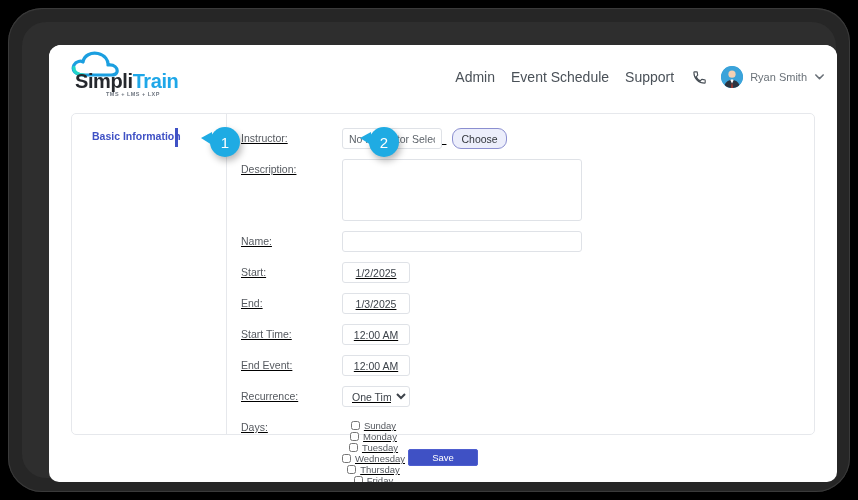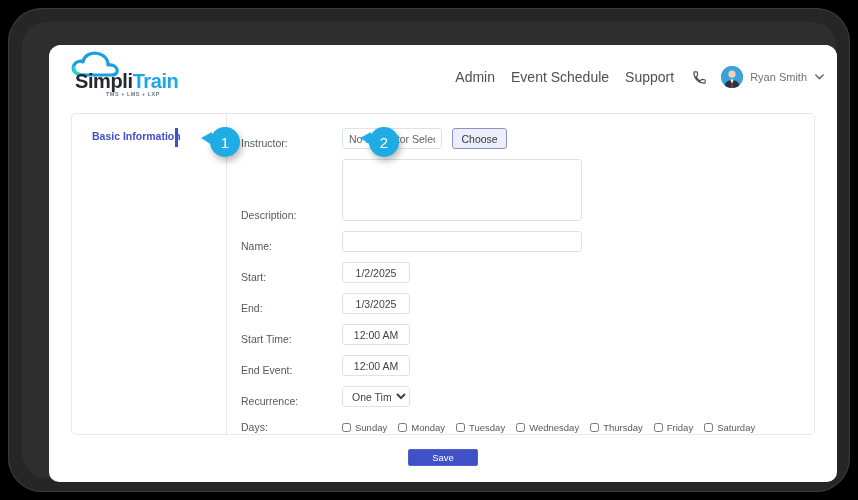--- a/index.html
+++ b/index.html
@@ -126,22 +126,23 @@
   #inner-panel {
     position: absolute;
     left: 154px; top: 0;
     right: 0; bottom: 0;
     border-left: 1px solid #e6e8ec;
     padding: 14px 0 0 14px;
   }
 
   .form-row {
     display: flex;
-    align-items: flex-end;
+    align-items: flex-start;
     margin-bottom: 10px;
+    text-decoration: underline;
   }
   .form-label {
     width: 101px;
     flex: none;
     font-size: 10.5px;
     color: #55595f;
     padding-top: 4px;
     white-space: nowrap;
   }
   .field-col { position: relative; }
@@ -157,21 +158,21 @@
     height: 21px;
     outline: none;
   }
   #instructor-display {
     width: 100px;
     color: #5d636a;
   }
   #choose-button {
     margin-left: 6px;
     border: 1px solid #8b8fd0;
-    border-radius: 3px;
+    border-radius: 9px;
     background: #eceefb;
     font-size: 10.5px;
     color: #32363c;
     font-family: "Liberation Sans", sans-serif;
     height: 21px;
     padding: 0 8px;
     cursor: pointer;
   }
   #name-input { width: 240px; }
   #description-input {
@@ -198,20 +199,21 @@
     height: 21px;
     width: 68px;
     padding: 0 2px 0 5px;
     cursor: pointer;
     outline: none;
   }
   #days-group {
     display: flex;
     align-items: center;
     padding-top: 3px;
+    flex-direction: column;
   }
   .day-item {
     display: flex;
     align-items: center;
     margin-right: 11px;
     white-space: nowrap;
   }
   .day-checkbox {
     width: 9px; height: 9px;
     margin: 0 4px 0 0;

